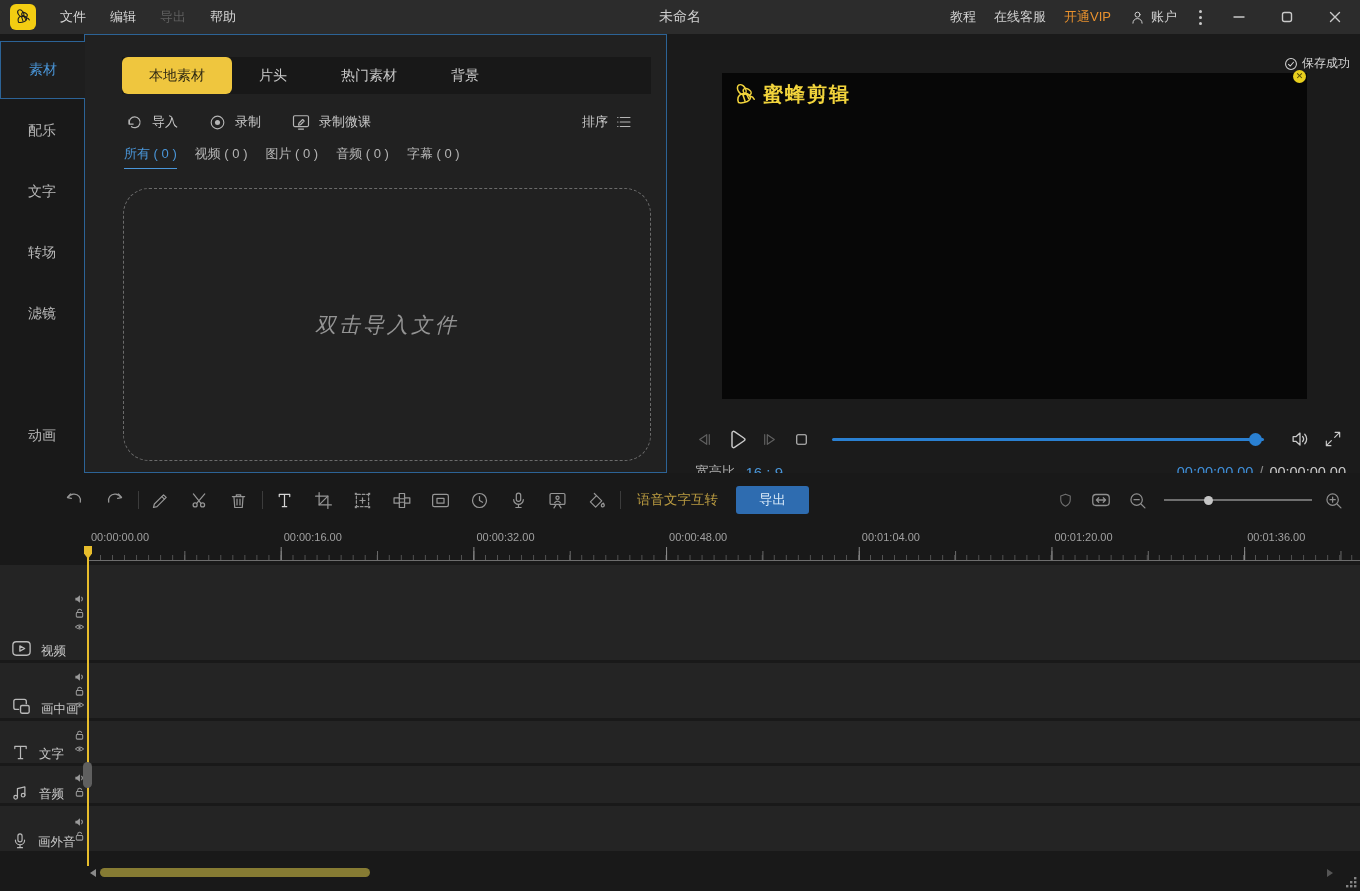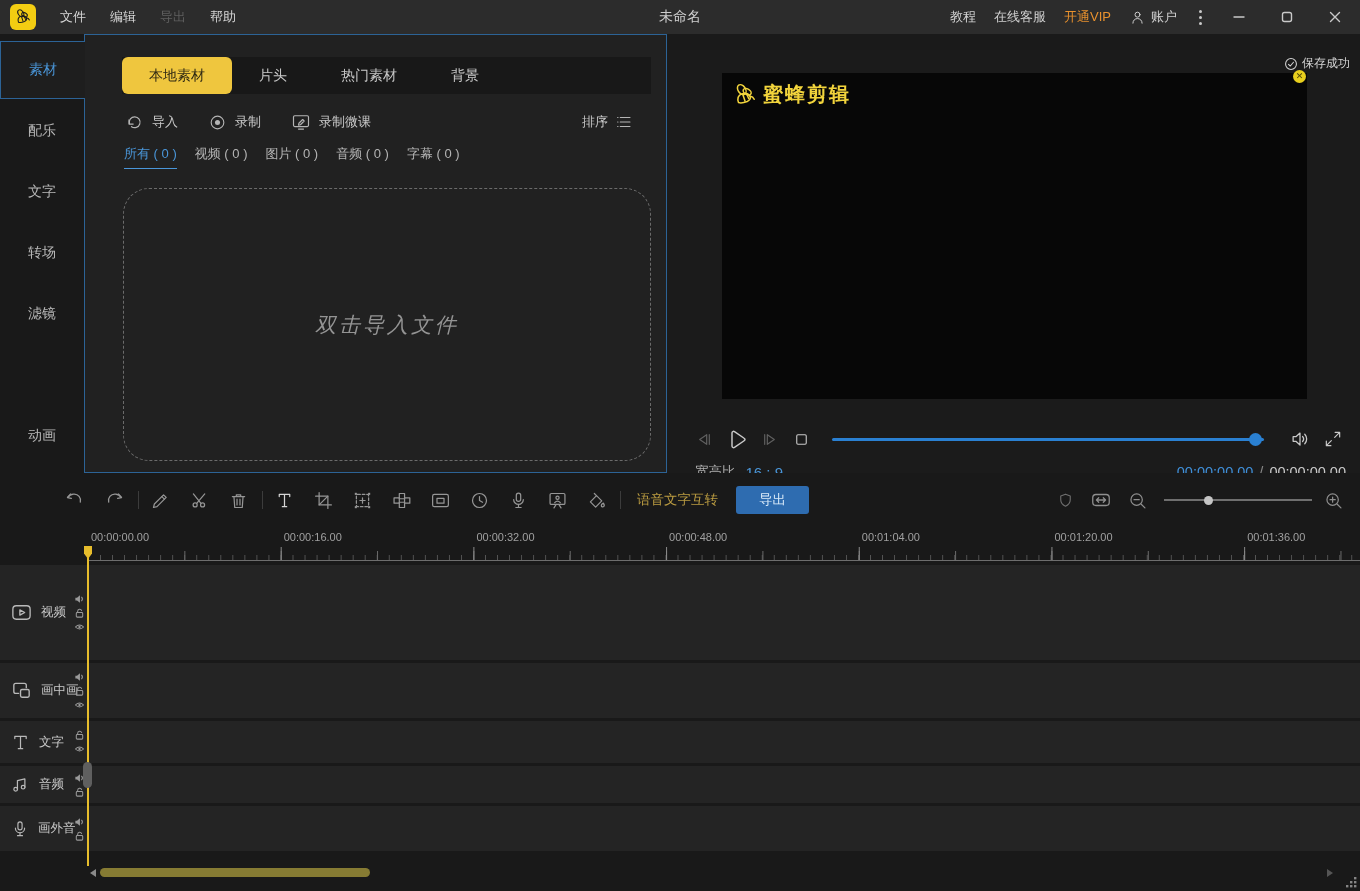--- a/index.html
+++ b/index.html
@@ -89,21 +89,21 @@
       linear-gradient(to right,#8a8a8a 0 1px,transparent 1px),
       linear-gradient(to right,#6a6a6a 0 1px,transparent 1px),
       linear-gradient(to right,#555 0 1px,transparent 1px);
     background-size:192.7px 13px, 96.35px 9px, 12.044px 5px;
     background-position:0 bottom, 0 bottom, 0 bottom;
     background-repeat:repeat-x; }
   .rlabel { position:absolute; top:3px; font-size:11px; color:#a0a0a0; white-space:nowrap; }
 
   
   .trow { position:absolute; left:0; width:1360px; background:#242424; }
-  .thead { position:absolute; left:0; top:0; bottom:0; width:88px; display:flex; align-items:center; }
+  .thead { position:absolute; left:0; top:0; bottom:0; width:88px; display:flex; align-items:flex-end; }
   .thead .tic { margin-left:10px; color:#b9b9b9; }
   .thead .tlabel { margin-left:8px; font-size:12.5px; color:#c9c9c9; white-space:nowrap; }
   .minis { position:absolute; right:3px; top:50%; transform:translateY(-50%); display:flex; flex-direction:column; gap:3px; color:#9a9a9a; }
   .lane { position:absolute; left:88px; right:0; top:0; bottom:0; }
 
   .playhead { position:absolute; left:87px; top:73px; width:2px; height:320px; background:#e7bd2c; z-index:8; }
   .playhead .flag { position:absolute; left:-3px; top:0; width:8px; height:13px; background:#e7bd2c;
     clip-path:polygon(0 0,100% 0,100% 58%,50% 100%,0 58%); }
   .drag-handle { position:absolute; left:83px; top:289px; width:9px; height:26px; border-radius:5px; background:#5f5f5f; z-index:9; }
 

